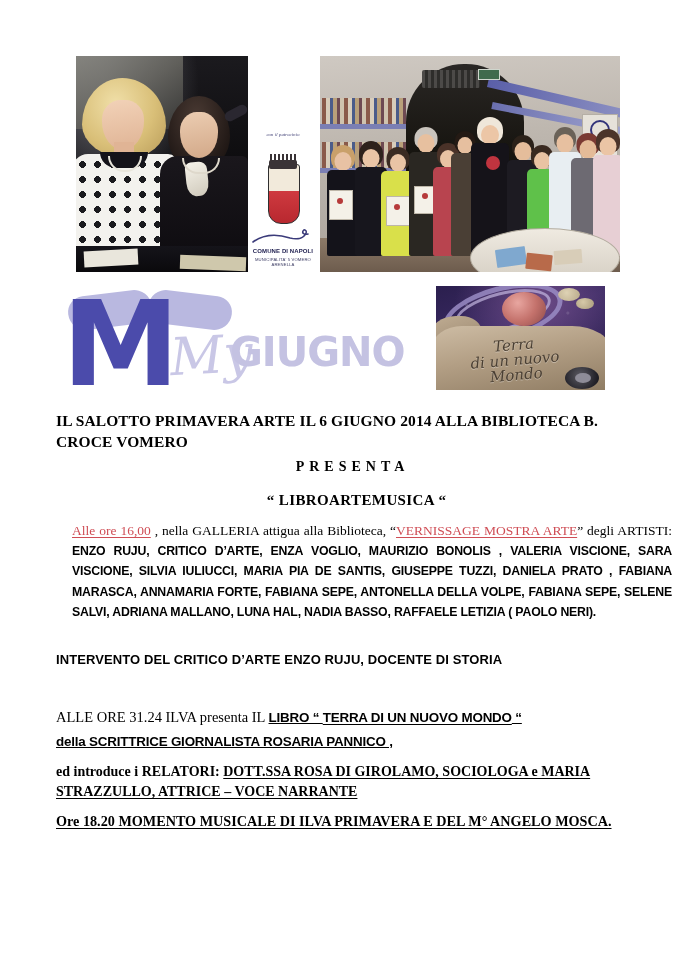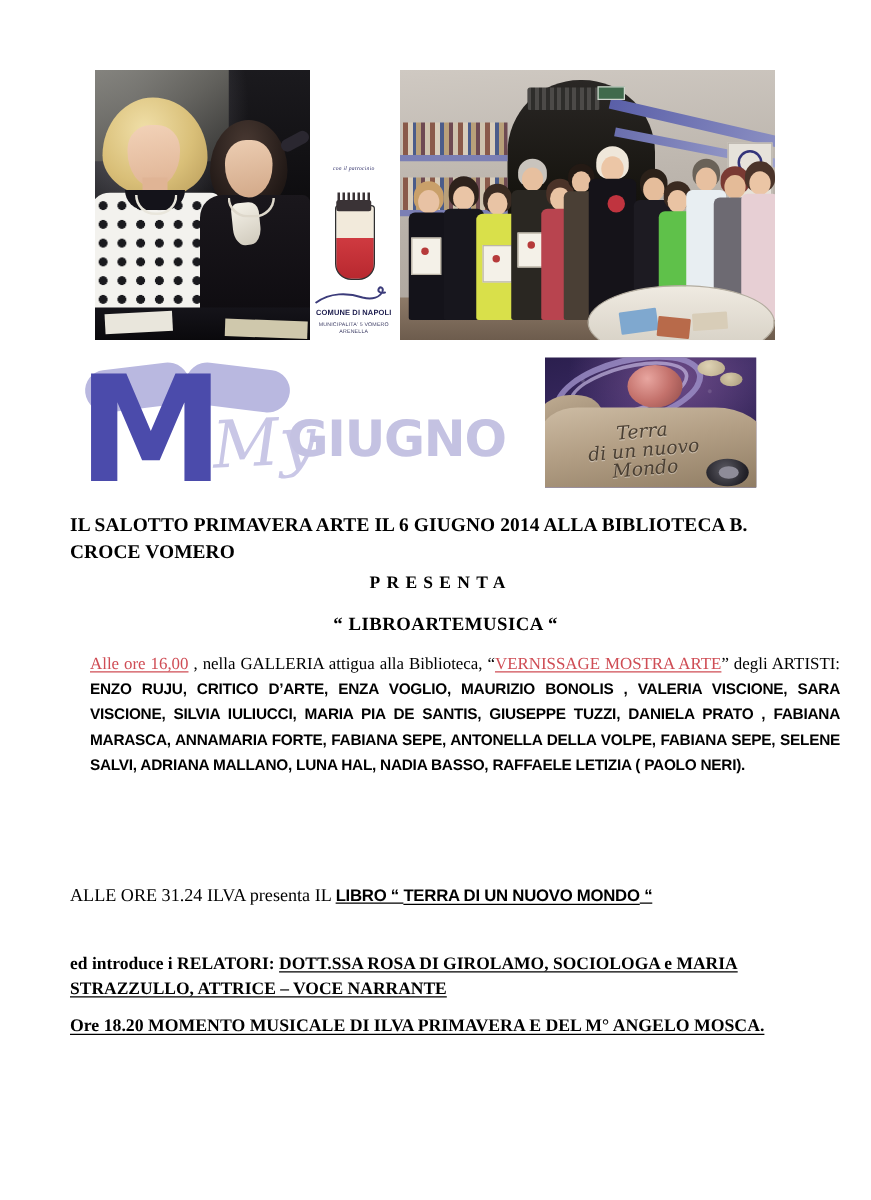--- a/index.html
+++ b/index.html
@@ -567,26 +567,28 @@
 
   <div class="presenta">PRESENTA</div>
 
   <div class="libroartemusica">“ LIBROARTEMUSICA “</div>
 
   <div class="para-artists">
     <span class="ser red u">Alle ore  16,00</span><span class="ser"> ,  nella GALLERIA attigua alla Biblioteca,   “</span><span class="ser red u">VERNISSAGE  MOSTRA ARTE</span><span class="ser">”  degli  ARTISTI: </span><span class="sans">ENZO RUJU, CRITICO D’ARTE, ENZA VOGLIO,  MAURIZIO BONOLIS , VALERIA VISCIONE, SARA VISCIONE, SILVIA IULIUCCI, MARIA PIA DE SANTIS, GIUSEPPE TUZZI, DANIELA PRATO , FABIANA MARASCA, ANNAMARIA FORTE, FABIANA SEPE, ANTONELLA DELLA VOLPE, FABIANA SEPE, SELENE SALVI, ADRIANA MALLANO, LUNA HAL, NADIA BASSO, RAFFAELE LETIZIA ( PAOLO NERI).</span>
   </div>
 
   <div class="para-intervento">
+    <div>INTERVENTO  DEL  CRITICO  D’ARTE  ENZO  RUJU,  DOCENTE  DI  STORIA</div>
   </div>
 
   <div class="para-libro">
     <div>
       <span class="ser">ALLE ORE 31.24   ILVA    presenta  IL  </span><span class="sans">LIBRO “ </span><span class="sans u">TERRA DI UN NUOVO MONDO</span><span class="sans"> “</span>
     </div>
+    <div class="sans">della SCRITTRICE  GIORNALISTA ROSARIA PANNICO ,</div>
   </div>
 
   <div class="para-relatori">
     <div>
       <span>ed introduce i RELATORI: </span><span class="u">DOTT.SSA  ROSA  DI  GIROLAMO,  SOCIOLOGA  e  MARIA</span>
     </div>
     <div class="l2 u">STRAZZULLO, ATTRICE  – VOCE NARRANTE</div>
   </div>
 
   <div class="para-musica">

